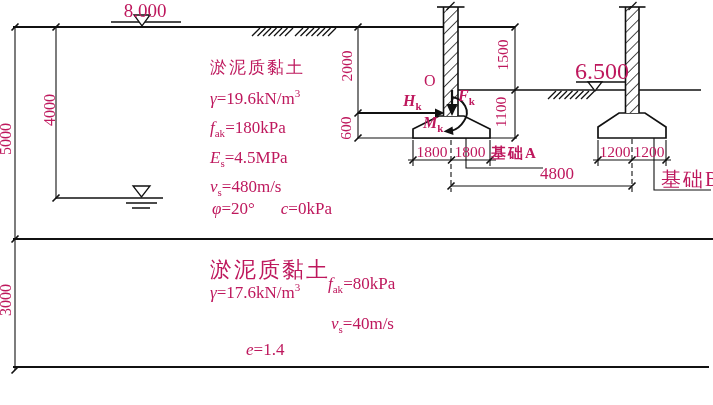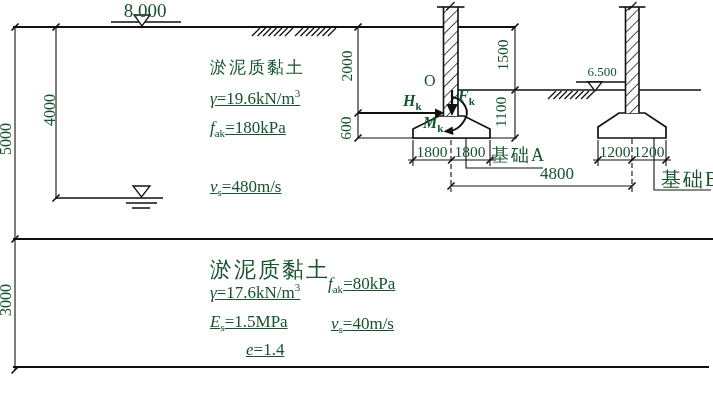--- a/index.html
+++ b/index.html
@@ -1,27 +1,27 @@
 <!DOCTYPE html>
 <html><head>
 <meta charset="utf-8">
 <style>
   html,body{margin:0;padding:0;background:#fff;}
   #canvas{position:relative;width:713px;height:405px;background:#fff;overflow:hidden;
-          font-family:"Liberation Serif","DejaVu Serif",serif;color:#14532d;}
+          font-family:"Liberation Serif","DejaVu Serif",serif;color:#be185d;}
   #canvas svg{position:absolute;left:0;top:0;}
   .lbl{position:absolute;white-space:nowrap;line-height:1.05;}
   .c{transform:translate(-50%,-50%);}
   .v{transform:translate(-50%,-50%) rotate(-90deg);}
   .sym{font-style:italic;}
   .lbl sub{font-size:11px;line-height:0;}
   .lbl sup{font-size:11px;line-height:0;}
   .cn{letter-spacing:2px;}
   .dim{font-size:15.5px;}
-  .math{font-size:17px;text-decoration:underline;}
+  .math{font-size:17px;}
   .force{font-size:16px;font-weight:bold;}
   .bold{font-weight:bold;}
 </style>
 </head>
 <body>
 
 <div id="canvas">
 
   <svg width="713" height="405" viewBox="0 0 713 405">
     <defs>
@@ -103,50 +103,51 @@
       <path d="M358,113 H435" stroke="#111" stroke-width="1.9" fill="none"></path>
       <polygon points="435,108.5 435,117.5 444.5,113" fill="#111"></polygon>
       <path d="M452,90 V105" stroke="#111" stroke-width="2.2" fill="none"></path>
       <polygon points="446.5,104 457.5,104 452,116" fill="#111"></polygon>
       <path d="M452,97 C464,99 471,111 464,121 C461,126 457,129.5 451,131" stroke="#111" stroke-width="1.9" fill="none"></path>
       <polygon points="452.5,126.5 453.5,135 443.5,131.5" fill="#111"></polygon>
     </g>
   </svg>
 
   <div class="lbl c" style="left:145px;top:11px;font-size:19px;">8.000</div>
-  <div class="lbl c" style="left:602px;top:72px;font-size:13px;">6.500</div>
+  <div class="lbl c" style="left:602px;top:72px;font-size:24px;">6.500</div>
 
   <div class="lbl v dim" style="left:6px;top:139px;font-size:16px;">5000</div>
   <div class="lbl v dim" style="left:50px;top:110px;font-size:16px;">4000</div>
   <div class="lbl v dim" style="left:6px;top:300px;font-size:16px;">3000</div>
   <div class="lbl v dim" style="left:347px;top:66px;">2000</div>
   <div class="lbl v dim" style="left:346px;top:128px;">600</div>
   <div class="lbl v dim" style="left:503px;top:55px;">1500</div>
   <div class="lbl v dim" style="left:501px;top:112px;">1100</div>
 
   <div class="lbl c dim" style="left:432px;top:152px;">1800</div>
   <div class="lbl c dim" style="left:470px;top:152px;">1800</div>
   <div class="lbl c dim" style="left:615px;top:152px;">1200</div>
   <div class="lbl c dim" style="left:649px;top:152px;">1200</div>
   <div class="lbl c" style="left:557px;top:174px;font-size:17px;">4800</div>
 
-  <div class="lbl cn" style="left:491px;top:146px;font-size:18px;">基础A</div>
+  <div class="lbl cn" style="left:491px;top:146px;font-size:15px;font-weight:bold;">基础A</div>
   <div class="lbl cn" style="left:661px;top:169px;font-size:20px;">基础B</div>
 
   <div class="lbl force" style="left:424px;top:73px;font-weight:normal;">O</div>
   <div class="lbl force" style="left:403px;top:93px;"><span class="sym">H</span><sub>k</sub></div>
   <div class="lbl force" style="left:458px;top:88px;"><span class="sym">F</span><sub>k</sub></div>
   <div class="lbl force" style="left:423px;top:115px;"><span class="sym">M</span><sub>k</sub></div>
 
   <div class="lbl cn" style="left:210px;top:59px;font-size:17px;">淤泥质黏土</div>
   <div class="lbl math" style="left:210px;top:90px;"><span class="sym">γ</span><span>=19.6kN/m</span><sup>3</sup></div>
   <div class="lbl math" style="left:210px;top:119px;"><span class="sym">f</span><sub>ak</sub><span>=180kPa</span></div>
+  <div class="lbl math" style="left:210px;top:149px;"><span class="sym">E</span><sub>s</sub><span>=4.5MPa</span></div>
   <div class="lbl math" style="left:210px;top:178px;"><span class="sym">v</span><sub>s</sub><span>=480m/s</span></div>
+  <div class="lbl math" style="left:212px;top:200px;"><span class="sym">φ</span><span>=20°</span><span style="display:inline-block;width:26px;"></span><span class="sym">c</span><span>=0kPa</span></div>
 
   <div class="lbl cn" style="left:210px;top:258px;font-size:22px;">淤泥质黏土</div>
   <div class="lbl math" style="left:210px;top:284px;"><span class="sym">γ</span><span>=17.6kN/m</span><sup>3</sup></div>
   <div class="lbl math" style="left:328px;top:275px;"><span class="sym">f</span><sub>ak</sub><span>=80kPa</span></div>
-  <div class="lbl math" style="left:210px;top:313px;"><span class="sym">E</span><sub>s</sub><span>=1.5MPa</span></div>
   <div class="lbl math" style="left:331px;top:315px;"><span class="sym">v</span><sub>s</sub><span>=40m/s</span></div>
   <div class="lbl math" style="left:210px;top:341px;margin-left:36px;"><span class="sym">e</span><span>=1.4</span></div>
 
 
 </div>
 
 </body></html>

